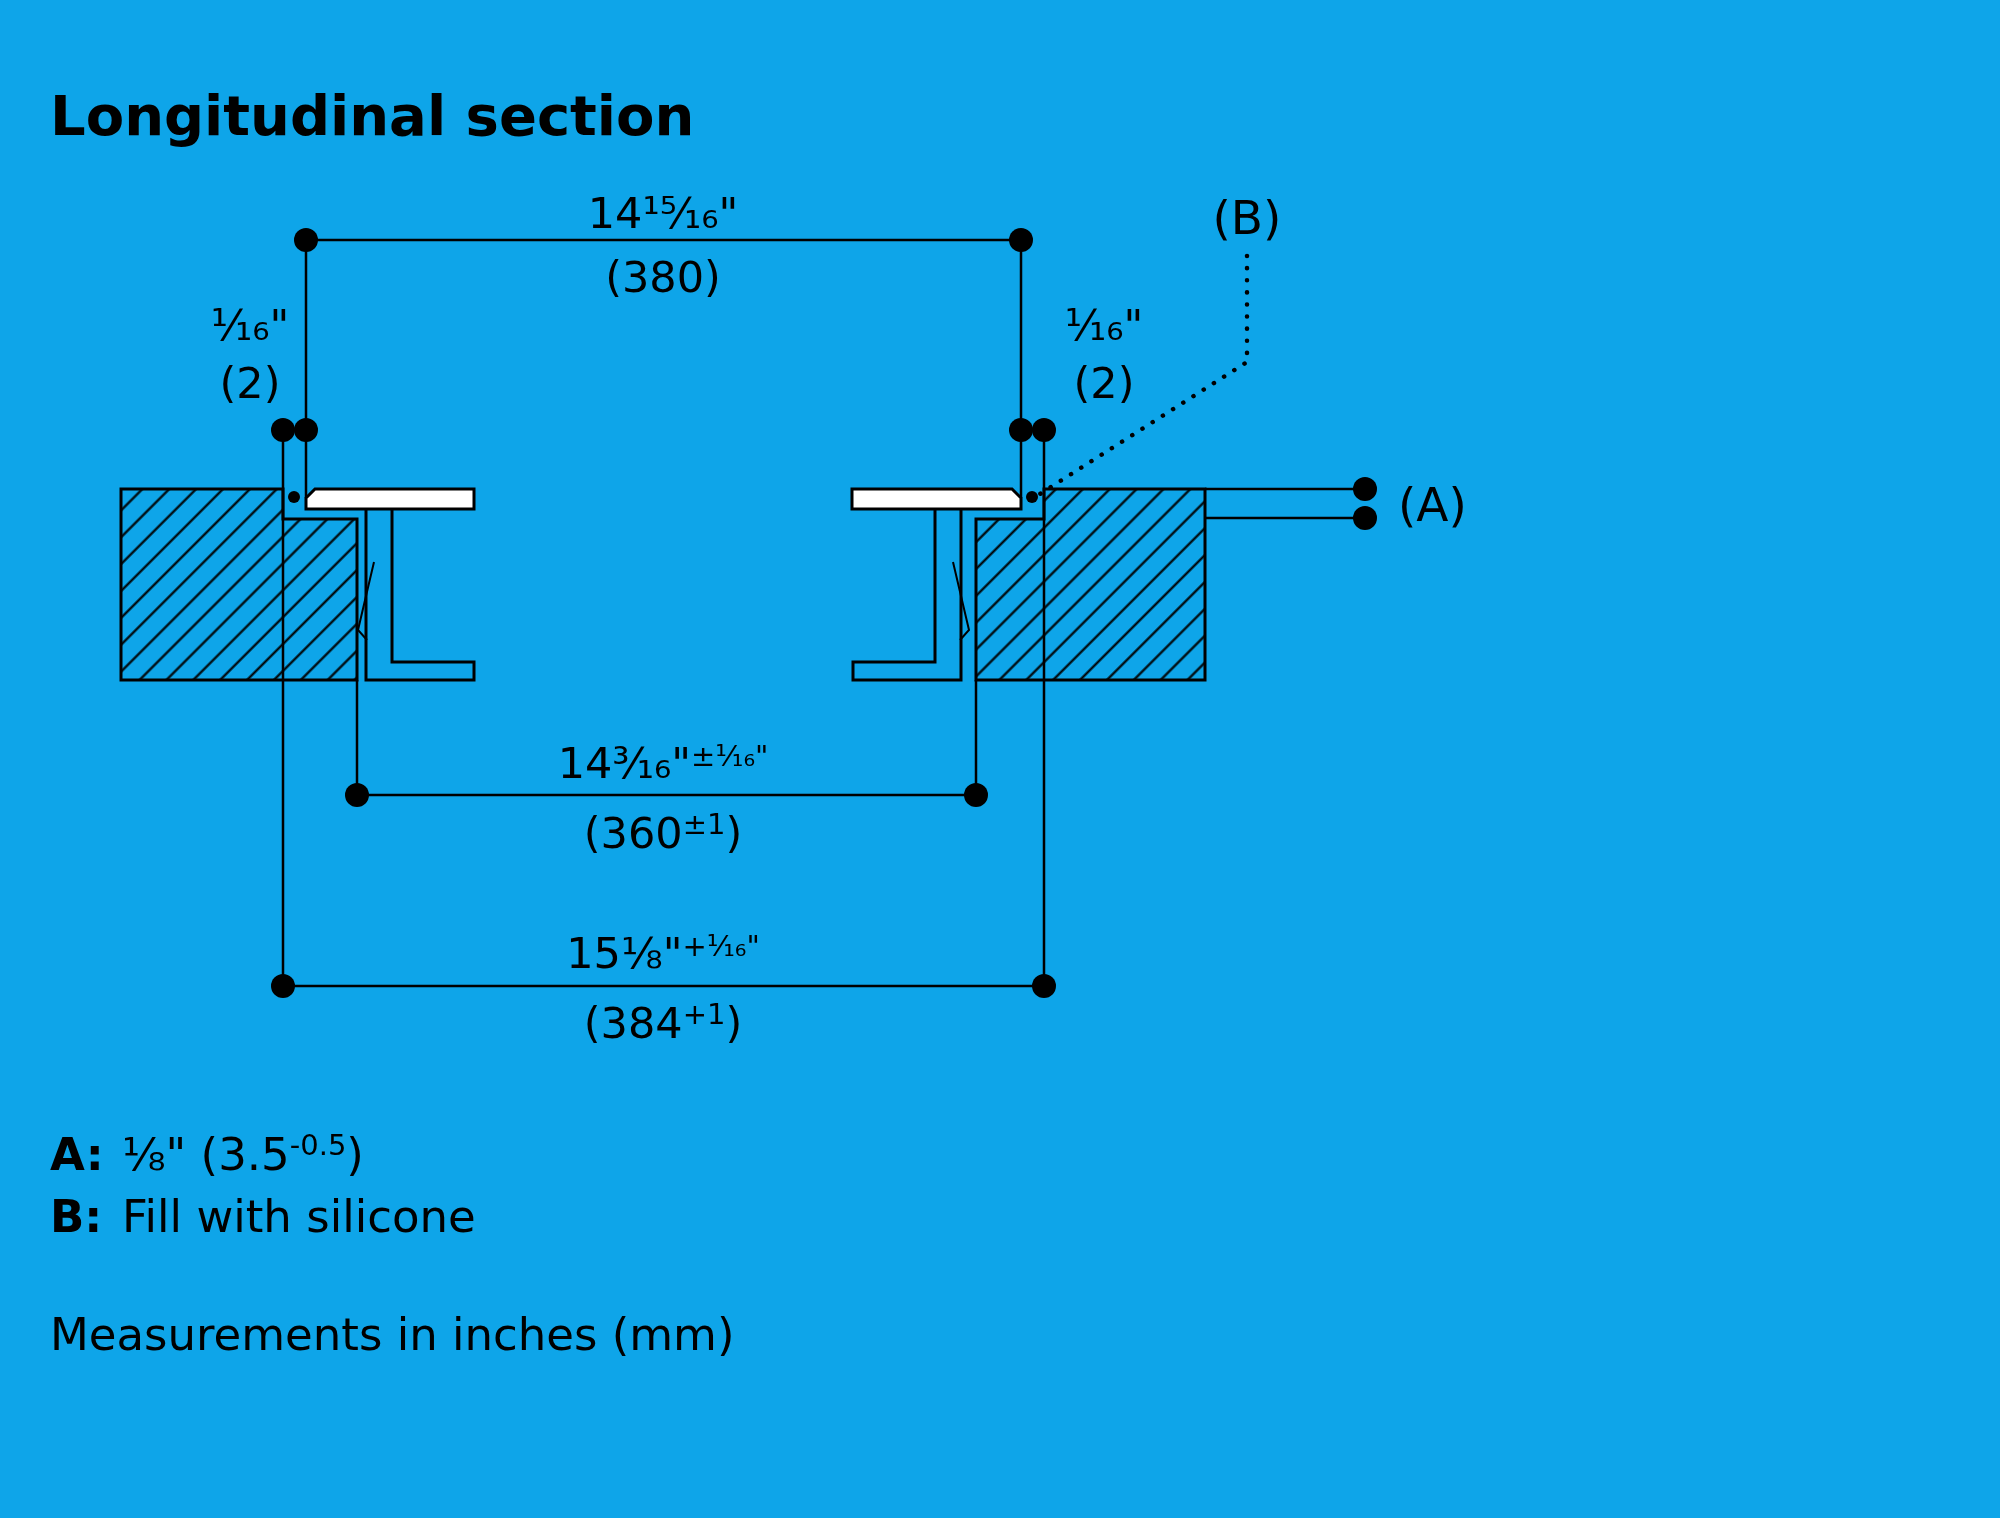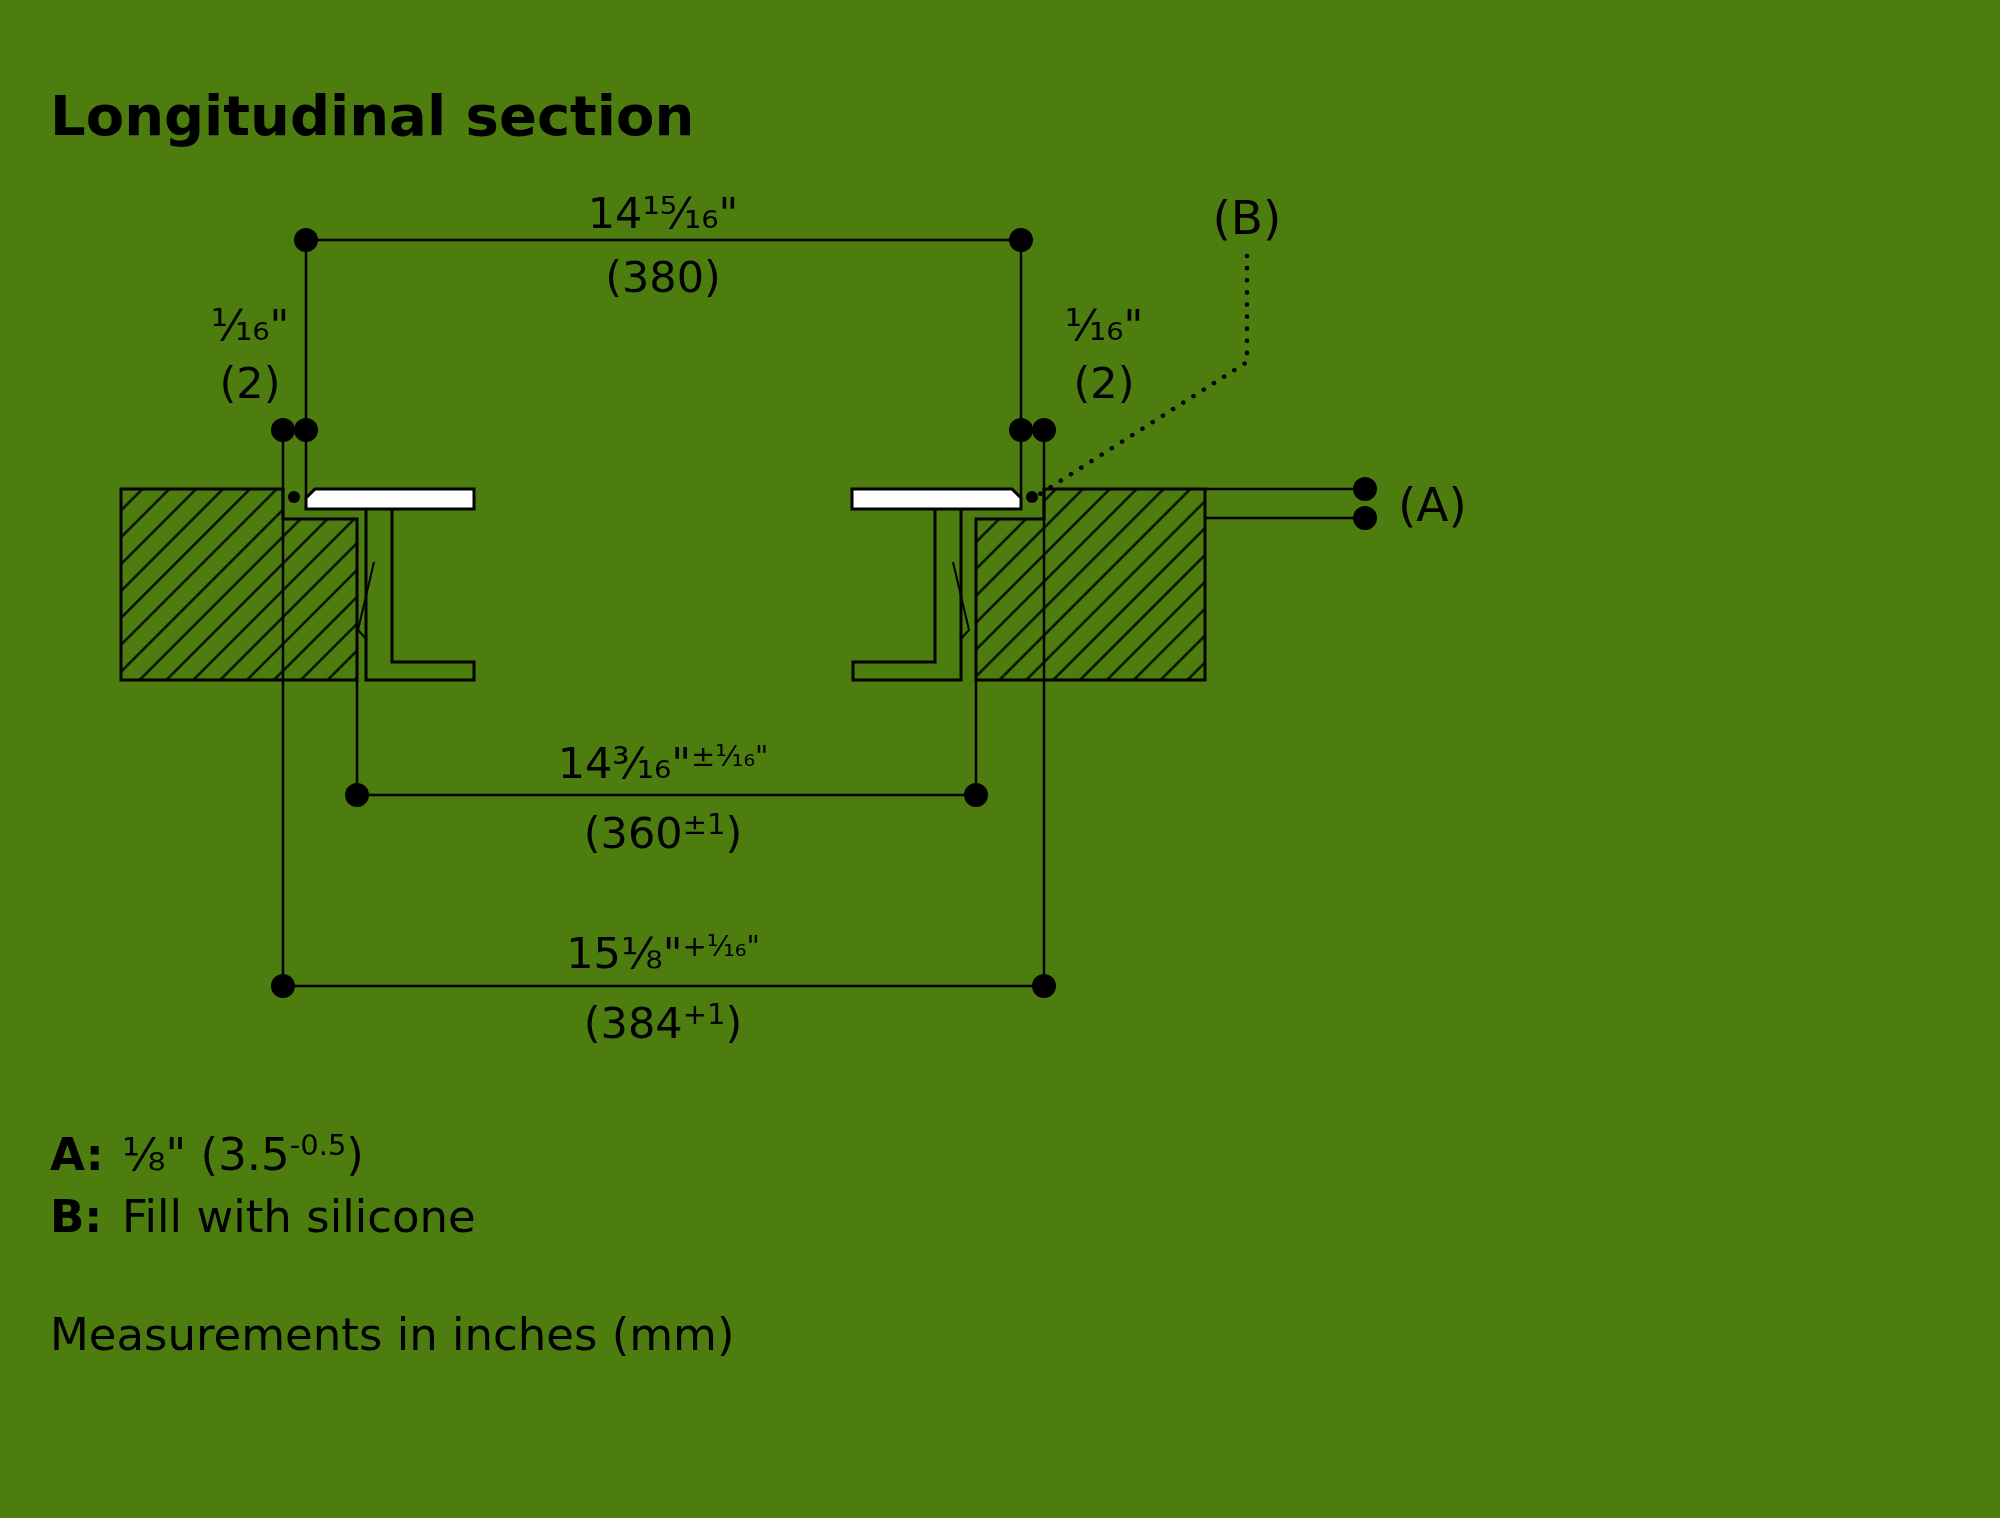--- a/index.html
+++ b/index.html
@@ -1,20 +1,20 @@
 <!DOCTYPE html>
 <html><head>
 <meta charset="utf-8">
 <style>
   html, body { margin: 0; padding: 0; background: #ffffff; }
   .page {
     position: relative;
     width: 2000px;
     height: 1518px;
-    background: #4d7c0f;
+    background: #0ea5e9;
     font-family: "DejaVu Sans", "Liberation Sans", sans-serif;
     overflow: hidden;
   }
   svg { display: block; width: 2000px; height: 1518px; }
   text { fill: #000000; font-family: "DejaVu Sans", "Liberation Sans", sans-serif; }
   .title   { font-size: 56px; font-weight: 700; }
   .dim     { font-size: 43px; }
   .sup     { font-size: 29px; }
   .callout { font-size: 47px; }
   .legend  { font-size: 45px; }

